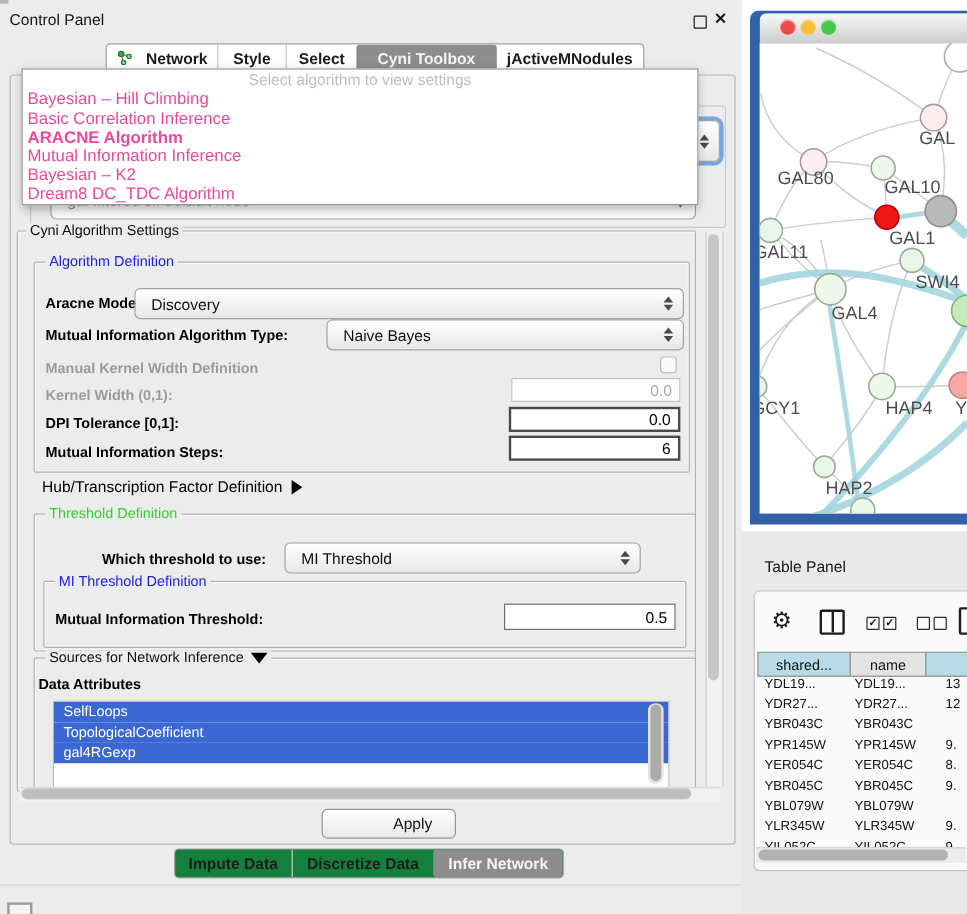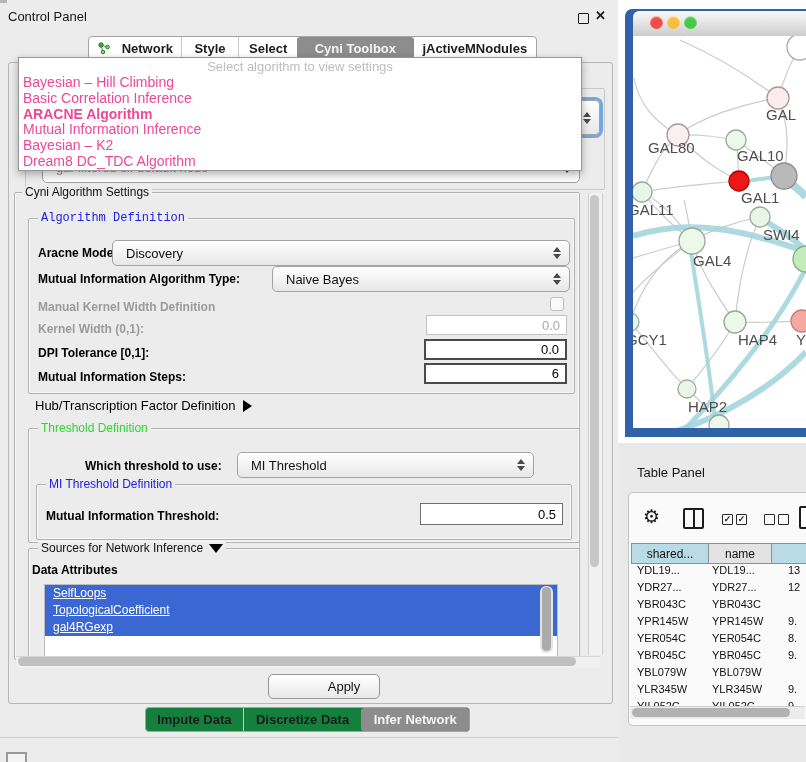--- a/index.html
+++ b/index.html
@@ -70,21 +70,21 @@
   #in-dpi{left:424px;top:339px;width:143px;height:21px;border:2px solid #4a4a4a;color:#000;}
   #in-steps{left:424px;top:363px;width:143px;height:21px;border:2px solid #4a4a4a;color:#000;}
   #in-mithr{left:420px;top:503px;width:143px;height:22px;border:1.5px solid #6f6f6f;color:#000;}
 
   #hub-row{left:35px;top:398px;font-size:13px;color:#000;display:flex;align-items:center;gap:8px;}
   .tri-right{width:0;height:0;border-top:6px solid transparent;border-bottom:6px solid transparent;border-left:9px solid #000;}
   .tri-down{display:inline-block;width:0;height:0;border-left:7px solid transparent;border-right:7px solid transparent;border-top:9px solid #000;vertical-align:middle;margin-left:6px;}
 
   #attr-label{left:32px;top:563px;font-size:12px;}
   #attr-list{left:44px;top:584px;width:512px;height:71px;background:#fff;border:1px solid #bdbdbd;overflow:hidden;}
-  .attr-item{height:17px;line-height:17px;background:#3a67d1;color:#fff;font-size:12px;padding-left:8px;text-decoration:underline;}
+  .attr-item{height:17px;line-height:17px;background:#3a67d1;color:#fff;font-size:12px;padding-left:8px;}
   #attr-scroll{left:540px;top:586px;width:13px;height:67px;background:#e4e4e4;border-radius:6px;}
   #attr-thumb{left:542px;top:587px;width:9px;height:64px;background:#ababab;border-radius:5px;}
 
   #vscroll{left:588px;top:193px;width:13px;height:462px;background:#f1f1f1;border-left:1px solid #cfcfcf;border-right:1px solid #cfcfcf;}
   #vthumb{left:590px;top:195px;width:9px;height:372px;background:#c7c7c7;border-radius:5px;}
   #hscroll{left:16px;top:656px;width:584px;height:11px;background:#f1f1f1;border-top:1px solid #d5d5d5;}
   #hthumb{left:18px;top:657px;width:558px;height:9px;background:#bfbfbf;border-radius:5px;}
 
   #apply-btn{left:268px;top:674px;width:70px;height:23px;background:linear-gradient(#ffffff,#e8e8e8);
     border:1px solid #969696;border-radius:5px;font-size:13px;display:flex;align-items:center;justify-content:center;padding-left:40px;}
@@ -194,21 +194,21 @@
           <div class="algo-item">Mutual Information Inference</div>
           <div class="algo-item">Bayesian – K2</div>
           <div class="algo-item">Dream8 DC_TDC Algorithm</div>
         </div>
     </div>
 
     <div class="abs group" id="grp-cyni"></div>
     <div class="gtitle" style="left:22px;top:186px;">Cyni Algorithm Settings</div>
 
     <div class="abs group" id="grp-algo"></div>
-    <div class="gtitle" style="left:38px;top:212px;color:#2020e0;font-family:Liberation Mono, monospace;">Algorithm Definition</div>
+    <div class="gtitle" style="left:38px;top:212px;color:#2020e0;">Algorithm Definition</div>
 
     <div class="abs lbl" style="left:38px;top:246px;">Aracne Mode:</div>
     <div class="abs combo" id="combo-aracne">
       <span class="val">Discovery</span>
       <span class="spin">
           <i class="up"></i>
           <i class="dn"></i>
         </span>
     </div>
 

